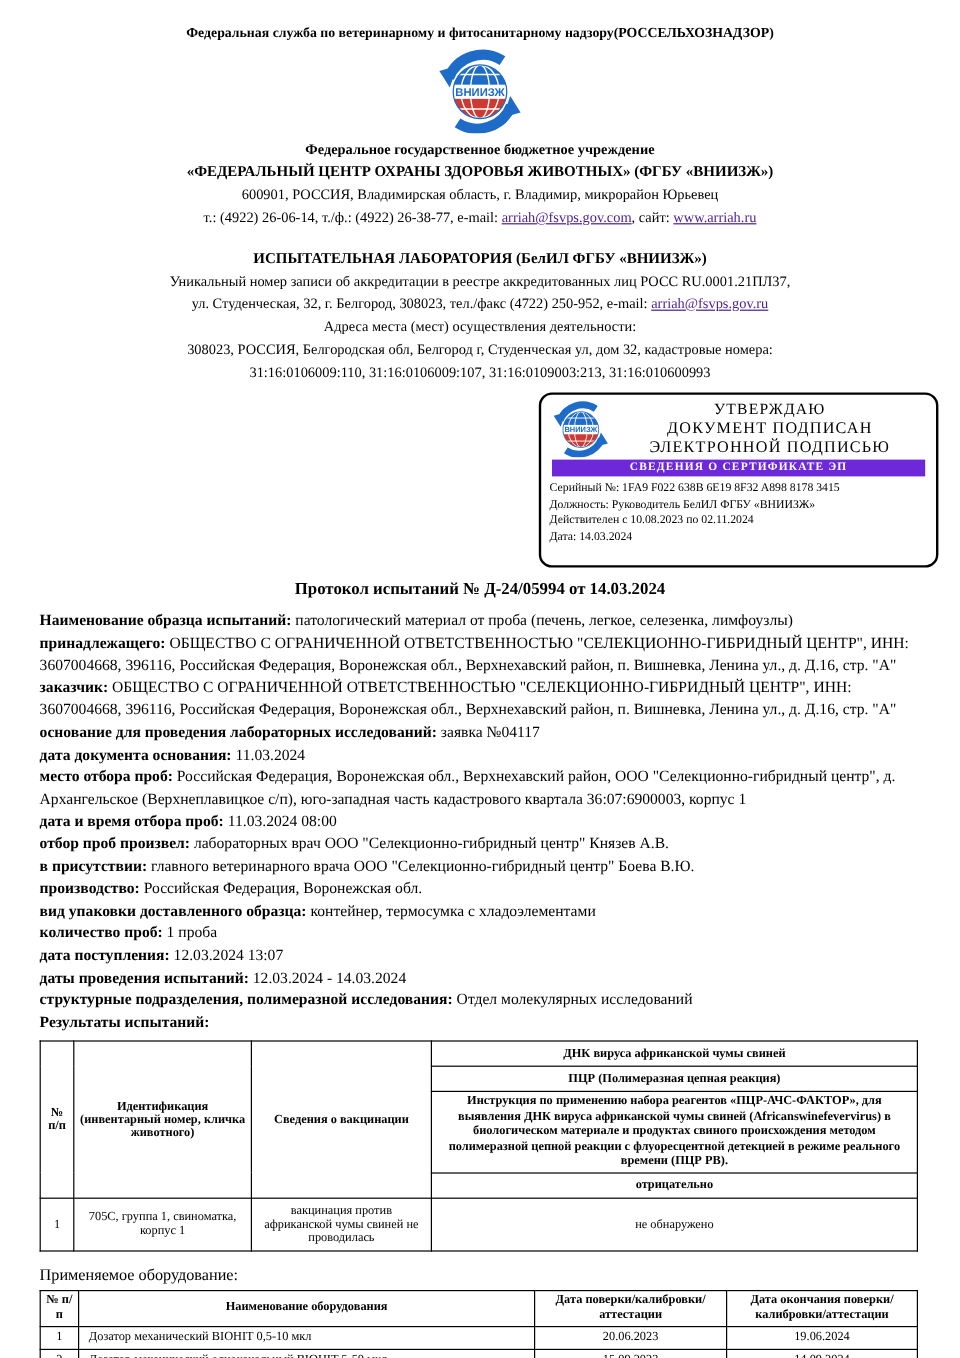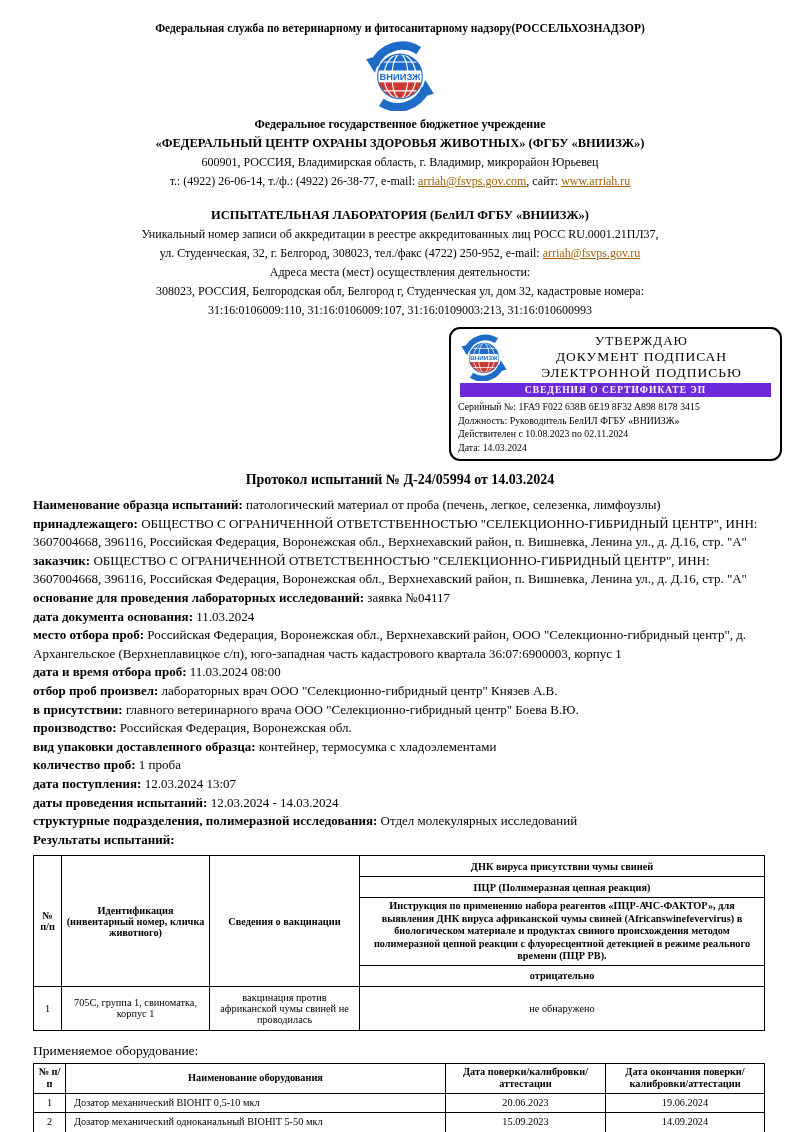--- a/index.html
+++ b/index.html
@@ -6,27 +6,27 @@
   html,body { width:800px; height:1132px; background:#fff; overflow:hidden;
     font-family:"Liberation Serif", serif; color:#000; }
   .page { width:800px; height:796px; padding:14px 33px 0 33px;border-radius:13px; }
 
   .center { text-align:center; }
   .agency { font-size:11.5px; font-weight:bold; margin-top:8px; }
   .logo-wrap { margin:5px auto 2px; width:78px; height:72px; }
   .inst-type { font-size:12px; font-weight:bold; margin-top:4px; line-height:19px;font-family:Liberation Serif, serif; }
   .inst-name { font-size:12.5px; font-weight:bold; line-height:19px; }
   .inst-line { font-size:12px; line-height:19px; }
-  a.link, span.link { color:#a16207; text-decoration:underline; cursor:pointer; }
+  a.link, span.link { color:#4c1d95; text-decoration:underline; cursor:pointer; }
 
   .lab-title { font-size:12.5px; font-weight:bold; margin-top:15px; line-height:19px; }
   .lab-line { font-size:12px; line-height:19px; }
 
   .stamp { width:333px; border:2.5px solid #000; border-radius:11px; margin:7px -15px 0 auto;
-    padding:4px 7px 5px 7px; background:#fff; }
+    padding:4px 7px 17px 7px; background:#fff; }
   .stamp-top { display:flex; align-items:center; }
   .stamp-logo { width:52px; height:48px; flex:0 0 52px; }
   .stamp-titles { flex:1; text-align:center; }
   .stamp-approve { font-size:13px; letter-spacing:1px; }
   .stamp-t { font-size:13.5px; letter-spacing:1px; }
   .stamp-bar { background:#6d28d9; color:#fff; font-size:9.5px; font-weight:bold;
     text-align:center; letter-spacing:1px; padding:2px 0; margin:2px 2px 3px 2px; }
   .stamp-detail { font-size:9.8px; line-height:13.5px; }
 
   .doc-title { font-size:14px; font-weight:bold; text-align:center; margin-top:11px; }
@@ -143,21 +143,21 @@
       <p class="field"><b class="flabel">структурные подразделения, полимеразной исследования:</b><span> Отдел молекулярных исследований</span></p>
     </div>
   <div class="results-heading">Результаты испытаний:</div>
 
   <table class="results">
     <tbody>
         <tr>
       <th class="hc w-num" rowspan="4">№ п/п</th>
       <th class="hc w-ident" rowspan="4">Идентификация (инвентарный номер, кличка животного)</th>
       <th class="hc w-vacc" rowspan="4">Сведения о вакцинации</th>
-      <td class="thin">ДНК вируса присутствии чумы свиней</td>
+      <td class="thin">ДНК вируса африканской чумы свиней</td>
     </tr>
     <tr>
           <td class="thin">ПЦР (Полимеразная цепная реакция)</td>
         </tr>
     <tr>
           <td class="instr">Инструкция по применению набора реагентов «ПЦР-АЧС-ФАКТОР», для выявления ДНК вируса африканской чумы свиней (Africanswinefevervirus) в биологическом материале и продуктах свиного происхождения методом полимеразной цепной реакции с флуоресцентной детекцией в режиме реального времени (ПЦР РВ).</td>
         </tr>
     <tr>
           <td class="thin">отрицательно</td>
         </tr>

